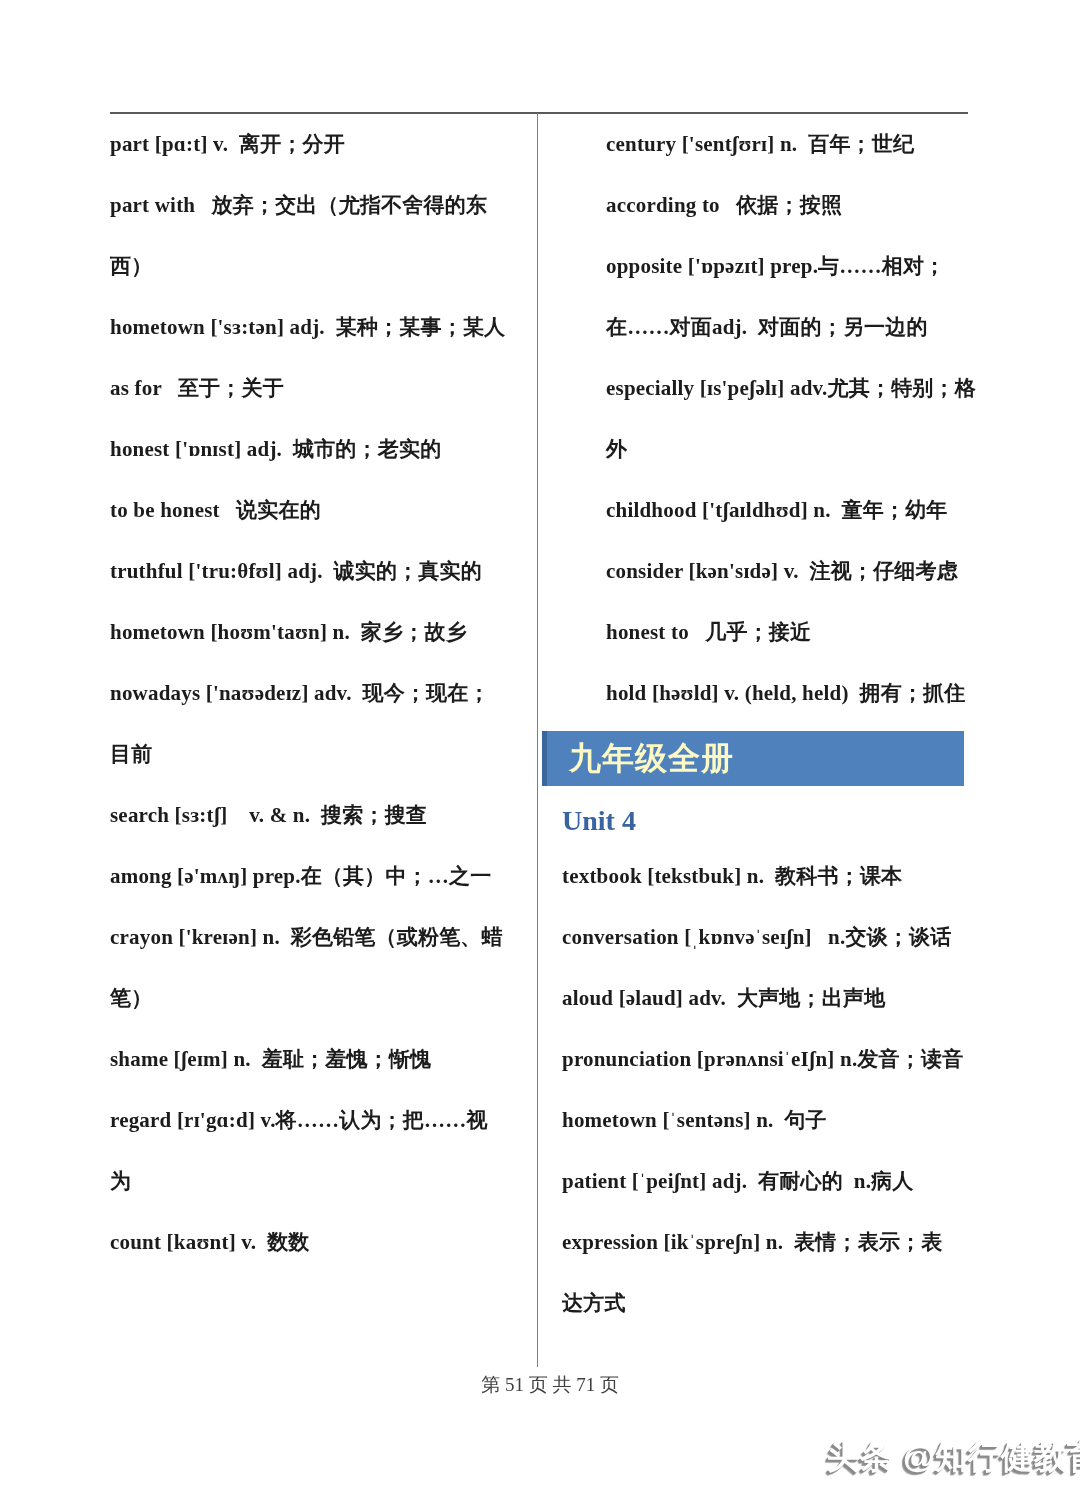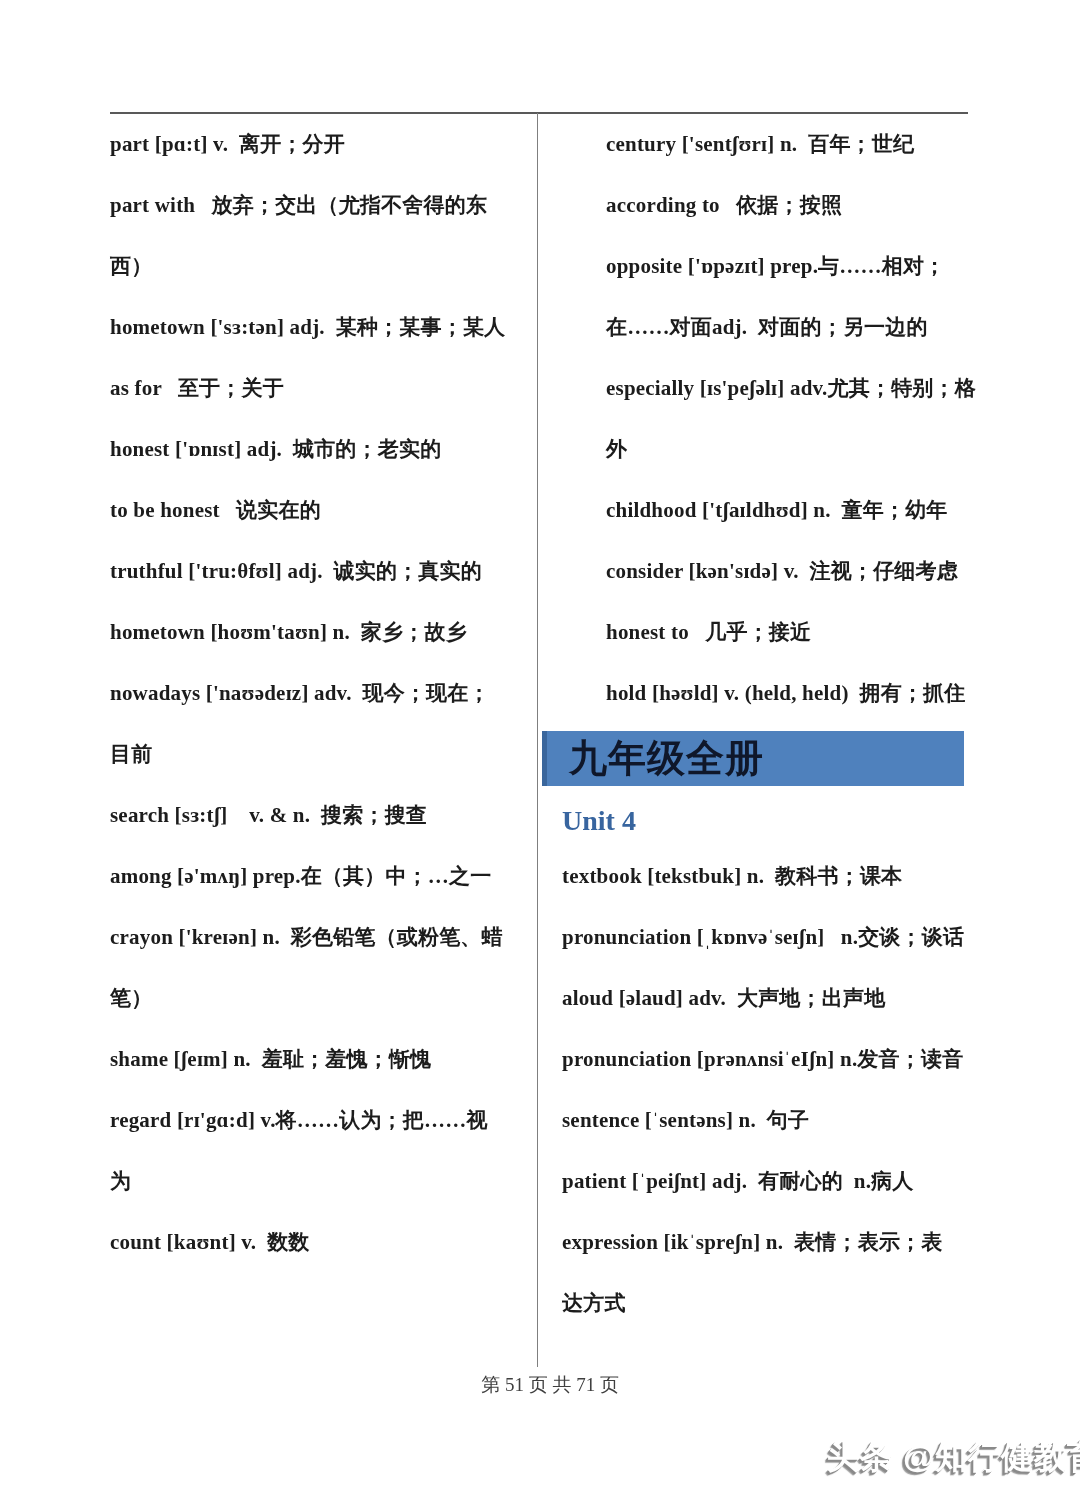--- a/index.html
+++ b/index.html
@@ -39,22 +39,22 @@
     white-space: pre;
     letter-spacing: 0.2px;
     font-weight: bold;
   }
   .section-banner {
     position: absolute;
     left: 542px; top: 731px;
     width: 395px; height: 55px;
     background: #4f81bd;
     border-left: 5px solid #3a669c;
-    color: #0f172a;
-    font-size: 38px;
+    color: #fef9c3;
+    font-size: 32px;
     font-weight: bold;
     line-height: 55px;
     padding-left: 22px;
     font-family: "Liberation Sans", "DejaVu Sans", sans-serif;
     letter-spacing: 1px;
   }
   .unit-heading {
     position: absolute;
     left: 562px; top: 797px;
     height: 48px;
@@ -130,24 +130,24 @@
     <div class="line">consider [kən'sɪdə] v.  注视；仔细考虑</div>
     <div class="line">honest to   几乎；接近</div>
     <div class="line">hold [həʊld] v. (held, held)  拥有；抓住</div>
   </div>
 
   <div class="section-banner">九年级全册</div>
   <div class="unit-heading">Unit 4</div>
 
   <div class="col-right-bottom">
     <div class="line">textbook [tekstbuk] n.  教科书；课本</div>
-    <div class="line">pronunciation [ˌkɒnvəˈseɪʃn]   n.交谈；谈话</div>
+    <div class="line">conversation [ˌkɒnvəˈseɪʃn]   n.交谈；谈话</div>
     <div class="line">aloud [əlaud] adv.  大声地；出声地</div>
     <div class="line">pronunciation [prənʌnsiˈeIʃn] n.发音；读音</div>
-    <div class="line">sentence [ˈsentəns] n.  句子</div>
+    <div class="line">hometown [ˈsentəns] n.  句子</div>
     <div class="line">patient [ˈpeiʃnt] adj.  有耐心的  n.病人</div>
     <div class="line">expression [ikˈspreʃn] n.  表情；表示；表</div>
     <div class="line">达方式</div>
   </div>
 
   <div class="page-footer">第 51 页 共 71 页</div>
 
   <div class="watermark">头条 @知行健教育</div>
 
 </div>

